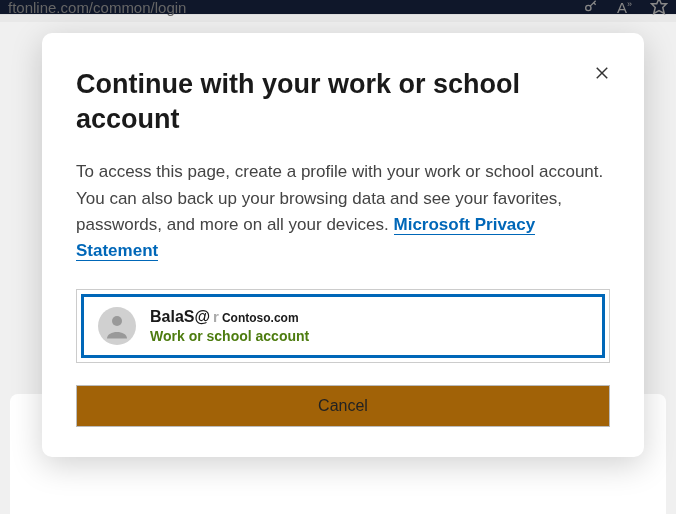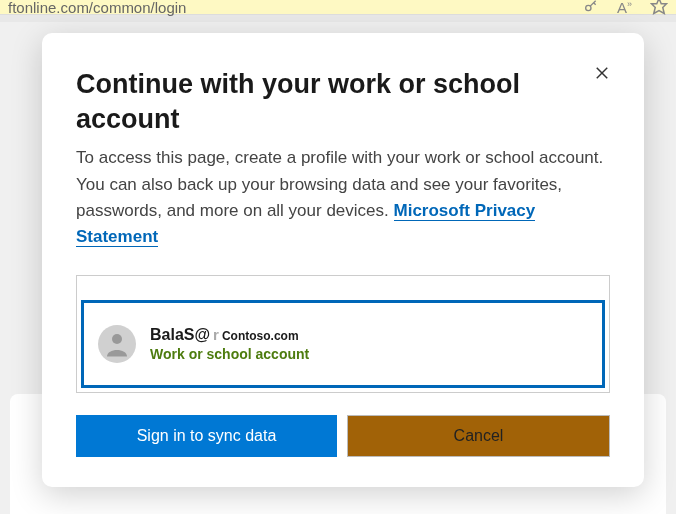--- a/index.html
+++ b/index.html
@@ -10,21 +10,21 @@
       background: #e8e8e8;
       position: relative;
       overflow: hidden;
     }
     .url-bar {
       position: absolute;
       top: 0;
       left: 0;
       right: 0;
       height: 15px;
-      background: #fef9c3;
+      background: #0f172a;
       display: flex;
       align-items: center;
       padding: 0 8px;
       color: #666;
       font-size: 15px;
       border-bottom: 1px solid #ddd;
     }
     .url-bar .url-text { flex: 1; }
     .url-bar .toolbar-icons { display: flex; gap: 18px; align-items: center; color: #888; }
     .backdrop {
@@ -62,21 +62,21 @@
       justify-content: center;
       cursor: pointer;
       color: #333;
     }
     .close-btn svg { width: 18px; height: 18px; }
     .dialog-title {
       font-size: 27px;
       font-weight: 600;
       color: #1a1a1a;
       line-height: 1.3;
-      margin-bottom: 8px;
+      margin-bottom: 22px;
       padding-right: 40px;
     }
     .dialog-body {
       font-size: 17px;
       color: #444;
       line-height: 1.55;
       margin-bottom: 24px;
     }
     .privacy-link {
       color: #0067b8;
@@ -85,25 +85,24 @@
       cursor: pointer;
       font-weight: bold;
     }
     .account-card {
       border: 1px solid #ccc;
       padding: 4px;
       margin-bottom: 22px;
     }
     .account-inner {
       border: 3px solid #0067b8;
-      padding: 22px 14px;
+      padding: 10px 14px;
       display: flex;
       align-items: center;
       gap: 14px;
-      margin-top: 20px;
     }
     .avatar {
       width: 38px;
       height: 38px;
       border-radius: 50%;
       background: #d0d0d0;
       display: flex;
       align-items: center;
       justify-content: center;
       flex-shrink: 0;
@@ -204,16 +203,15 @@
           <span class="email-prefix">BalaS@</span>
             <span class="email-faded">r</span>
             <span class="email-domain">Contoso.com</span>
         </div>
         <div class="account-type">Work or school account</div>
       </div>
     </div>
   </div>
 
   <div class="button-row">
-    <button class="btn btn-primary">Sign in to sync data</button>
     <button class="btn btn-secondary">Cancel</button>
   </div>
 </div>
 
 </body></html>

